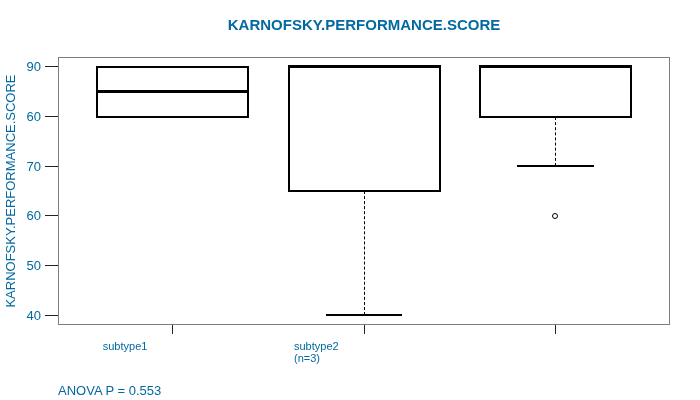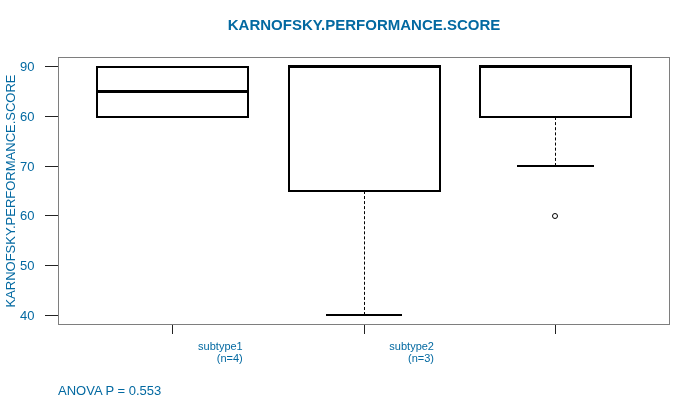--- a/index.html
+++ b/index.html
@@ -19,25 +19,25 @@
     position:absolute; left:-139px; top:184px; width:300px; height:14px;
     line-height:14px; text-align:center; font-size:13px;
     transform:rotate(-90deg);
   }
   .footer {
     position:absolute; left:58px; width:612px; top:383px;
     font-size:13px;
   }
   .ytick { position:absolute; height:1px; width:13px; left:45px; background:#222; }
   .yticklab {
-    position:absolute; left:20px; width:27px; height:13px; line-height:13px;
-    text-align:left; font-size:13px;
+    position:absolute; left:14px; width:27px; height:13px; line-height:13px;
+    text-align:right; font-size:13px;
   }
   .xtick { position:absolute; width:1px; height:9px; top:325px; background:#222; }
-  .xlab { position:absolute; width:140px; text-align:right; font-size:11px; line-height:12px; top:340px; }
+  .xlab { position:absolute; width:140px; text-align:left; font-size:11px; line-height:12px; top:340px; }
   .box { position:absolute; border:2px solid #000; box-sizing:border-box; background:transparent; }
   .median { position:absolute; height:3px; background:#000; }
   .staple { position:absolute; height:2px; background:#000; }
   .whisker { position:absolute; width:0px; border-left:1px dashed #000; }
   .outlier {
     position:absolute; width:4px; height:4px; border:1px solid #000;
     border-radius:50%; background:transparent;
   }
 </style>
 </head>
@@ -56,21 +56,20 @@
       <div class="yticklab" style="top: 209.315px;">60</div>
       <div class="ytick" style="top: 165.685px;"></div>
       <div class="yticklab" style="top: 159.685px;">70</div>
       <div class="ytick" style="top: 116.056px;"></div>
       <div class="yticklab" style="top: 110.056px;">60</div>
       <div class="ytick" style="top: 66.4259px;"></div>
       <div class="yticklab" style="top: 60.4259px;">90</div>
       <div class="xtick" style="left: 172.25px;"></div>
       <div class="xlab" style="left: 102.75px;">
         <div>subtype1</div>
-        <div>(n=4)</div>
       </div>
       <div class="box" style="left: 96.25px; width: 153px; top: 65.9259px; height: 51.6296px;"></div>
       <div class="staple" style="left: 134.5px; width: 76.5px; top: 115.556px;"></div>
       <div class="staple" style="left: 134.5px; width: 76.5px; top: 65.9259px;"></div>
       <div class="median" style="left: 96.25px; width: 153px; top: 90.2407px;"></div>
       <div class="xtick" style="left: 363.5px;"></div>
       <div class="xlab" style="left: 294px;">
         <div>subtype2</div>
         <div>(n=3)</div>
       </div>

